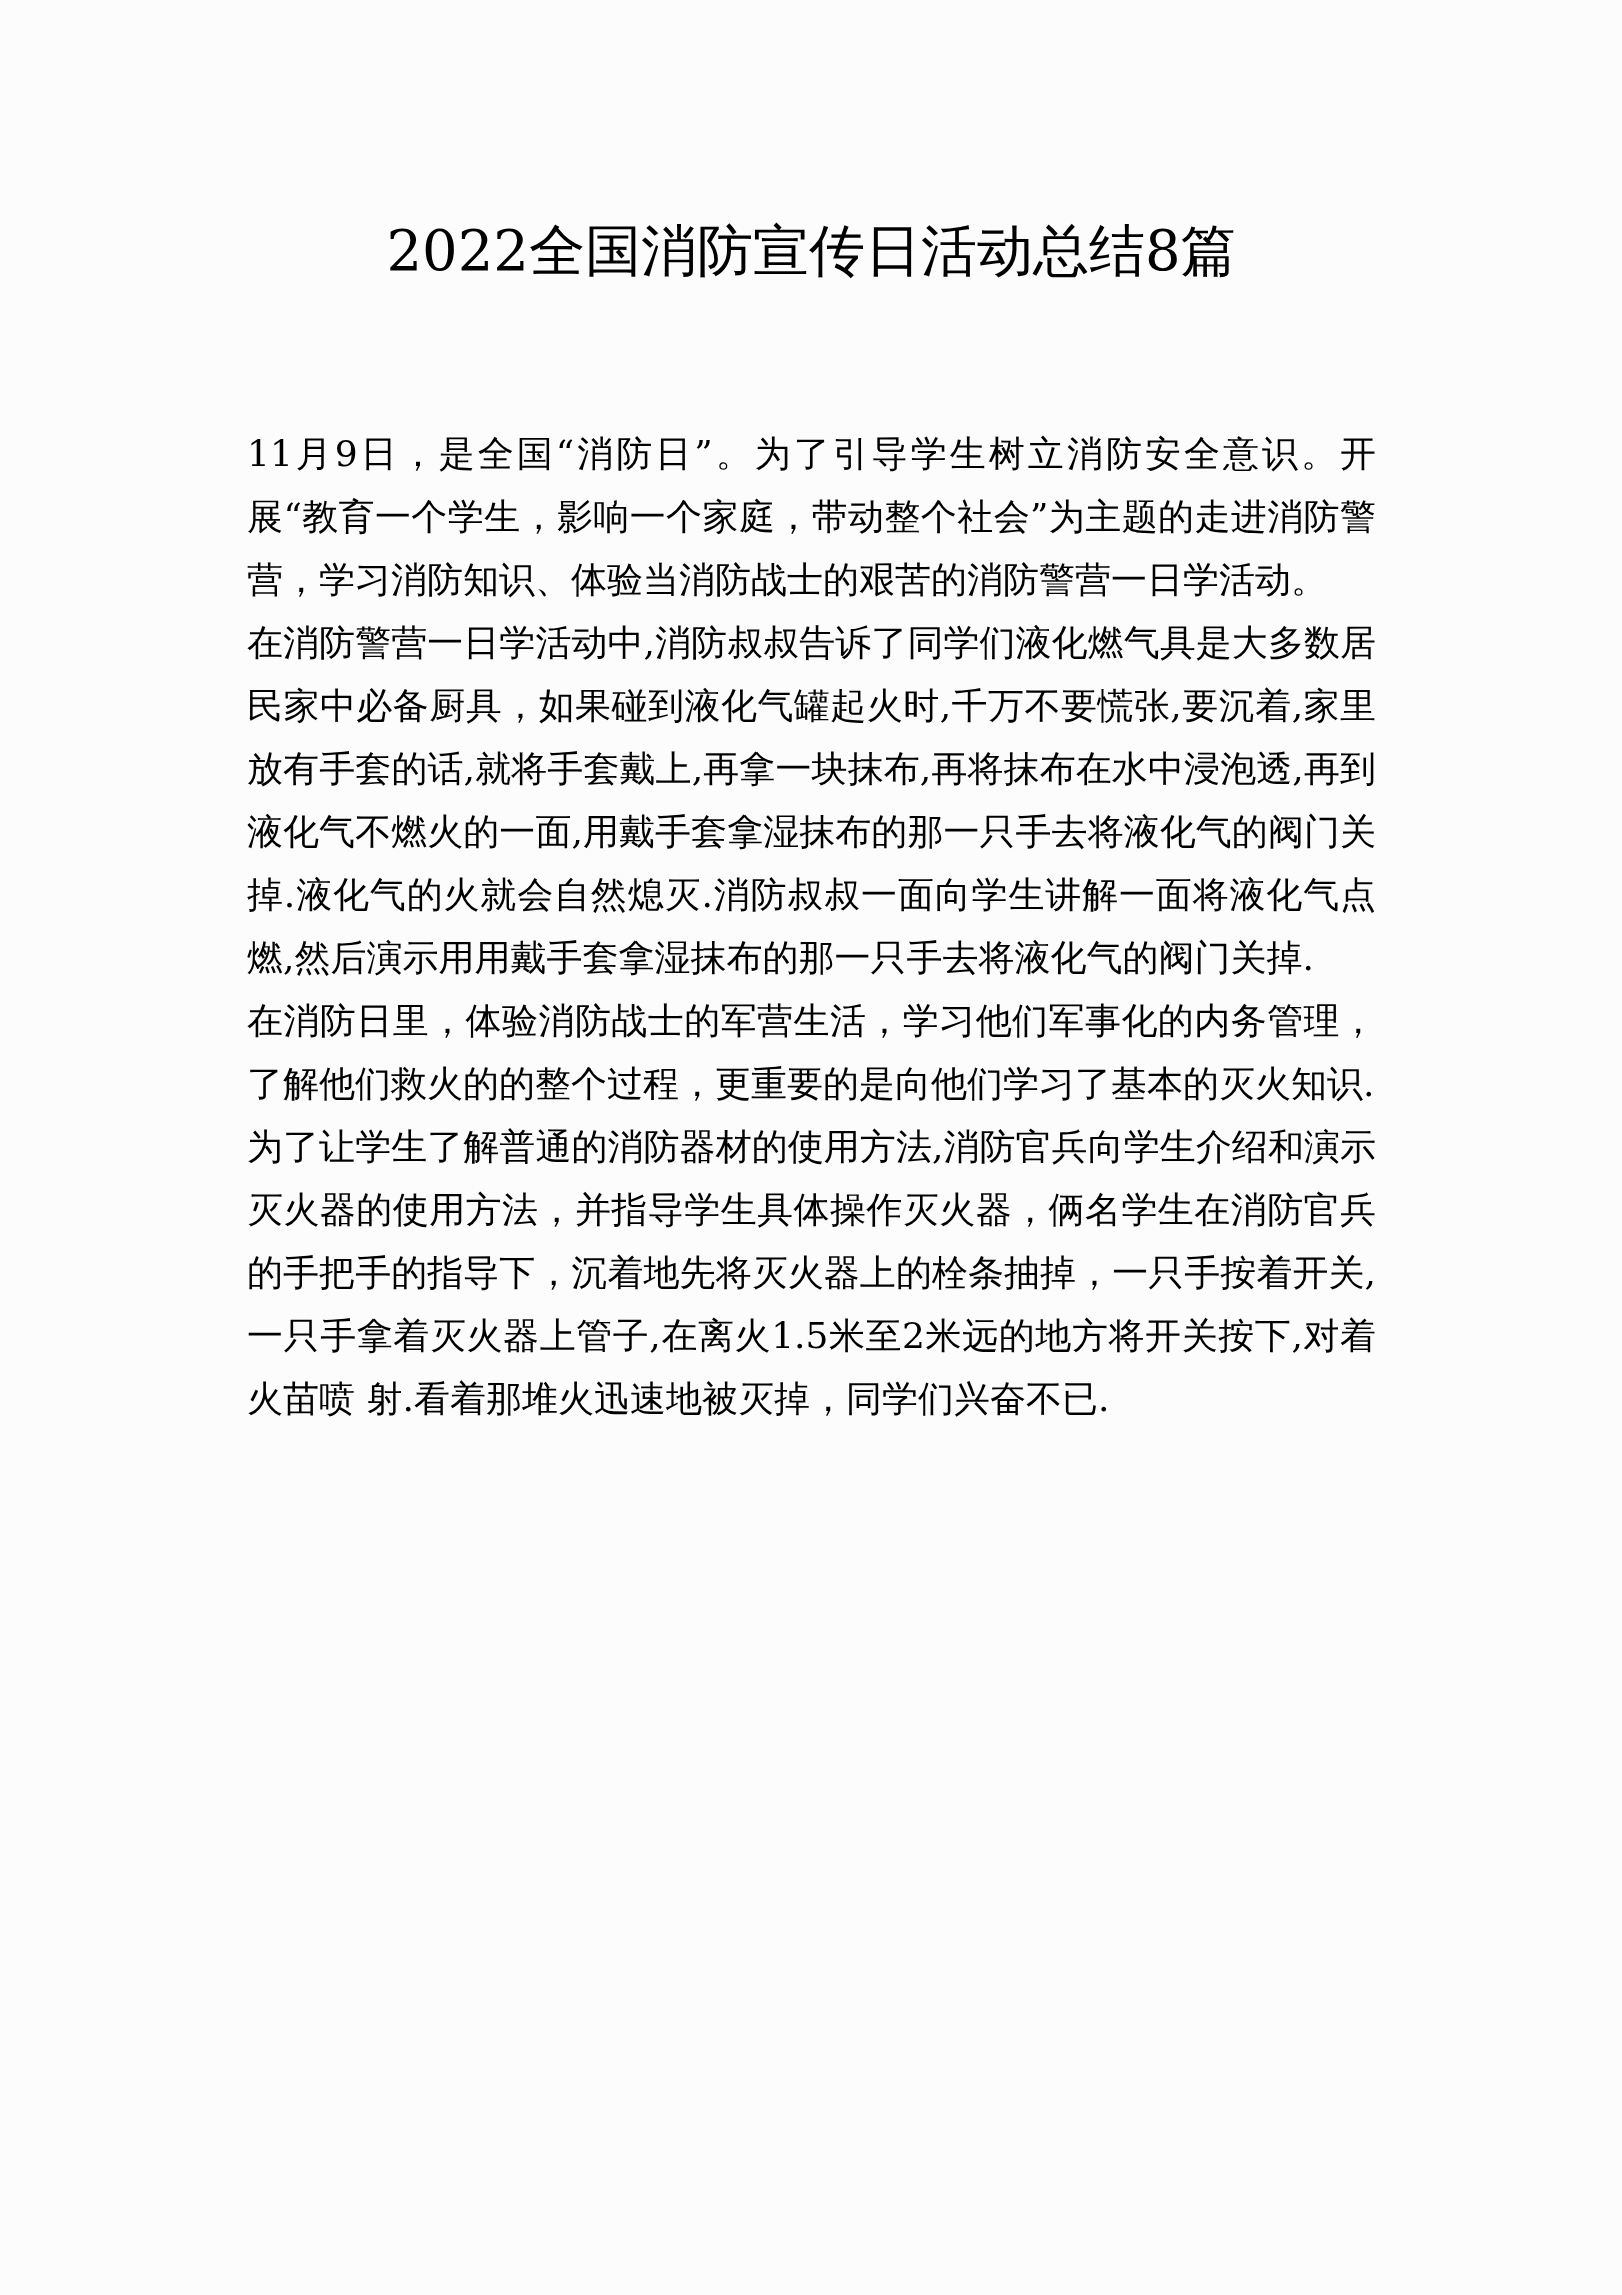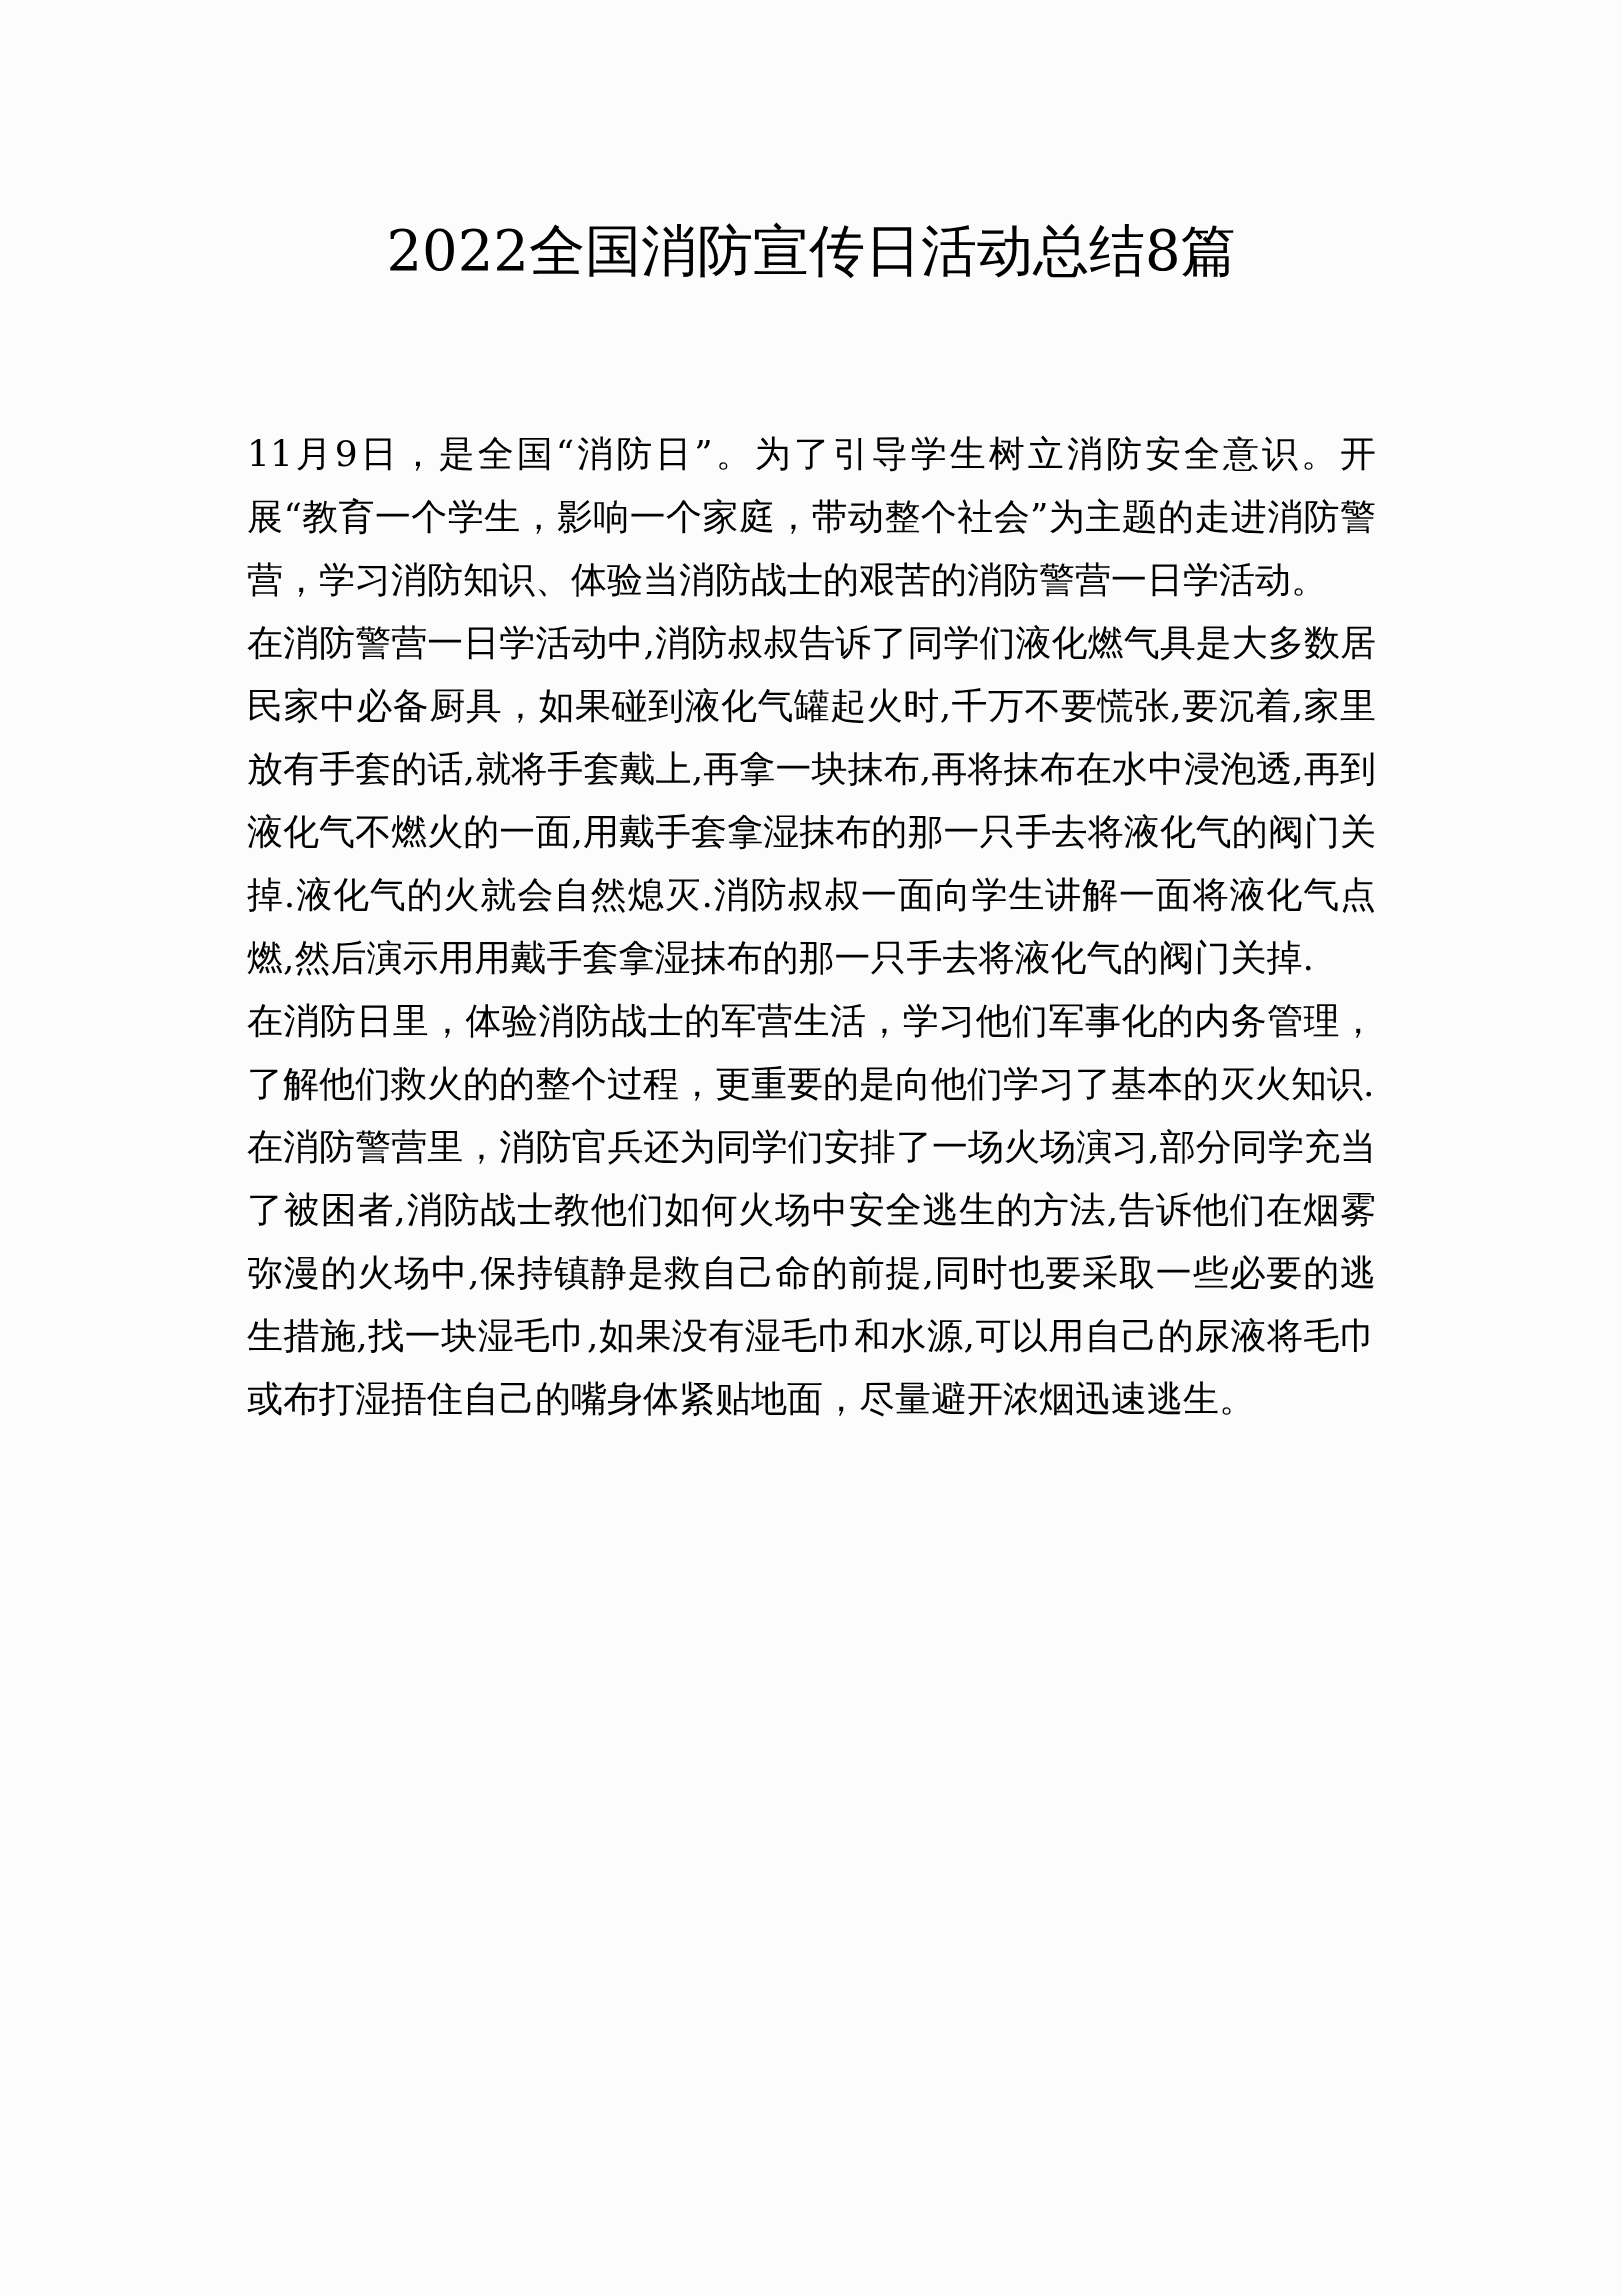--- a/index.html
+++ b/index.html
@@ -55,19 +55,19 @@
 </head>
 <body>
 
 <div class="page">
   <h1 class="doc-title">2022全国消防宣传日活动总结8篇</h1>
 
   <div class="doc-body">
     <p class="para">11月9日，是全国“消防日”。为了引导学生树立消防安全意识。开展“教育一个学生，影响一个家庭，带动整个社会”为主题的走进消防警营，学习消防知识、体验当消防战士的艰苦的消防警营一日学活动。</p>
     <p class="para">在消防警营一日学活动中,消防叔叔告诉了同学们液化燃气具是大多数居民家中必备厨具，如果碰到液化气罐起火时,千万不要慌张,要沉着,家里放有手套的话,就将手套戴上,再拿一块抹布,再将抹布在水中浸泡透,再到液化气不燃火的一面,用戴手套拿湿抹布的那一只手去将液化气的阀门关掉.液化气的火就会自然熄灭.消防叔叔一面向学生讲解一面将液化气点燃,然后演示用用戴手套拿湿抹布的那一只手去将液化气的阀门关掉.</p>
     <p class="para">在消防日里，体验消防战士的军营生活，学习他们军事化的内务管理，了解他们救火的的整个过程，更重要的是向他们学习了基本的灭火知识.</p>
-    <p class="para">在消防警营里，消防官兵还为同学们安排了一场火场演习,部分同学充当了被困者,消防战士教他们如何火场中安全逃生的方法,告诉他们在烟雾弥漫的火场中,保持镇静是救自己命的前提,同时也要采取一些必要的逃生措施,找一块湿毛巾,如果没有湿毛巾和水源,可以用自己的尿液将毛巾或布打湿捂住自己的嘴身体紧贴地面，尽量避开浓烟迅速逃生。</p>
+    <p class="para">为了让学生了解普通的消防器材的使用方法,消防官兵向学生介绍和演示灭火器的使用方法，并指导学生具体操作灭火器，俩名学生在消防官兵的手把手的指导下，沉着地先将灭火器上的栓条抽掉，一只手按着开关,一只手拿着灭火器上管子,在离火1.5米至2米远的地方将开关按下,对着火苗喷 射.看着那堆火迅速地被灭掉，同学们兴奋不已.</p>
 
     <div class="gap"></div>
 
   </div>
 </div>
 
 
 </body></html>

